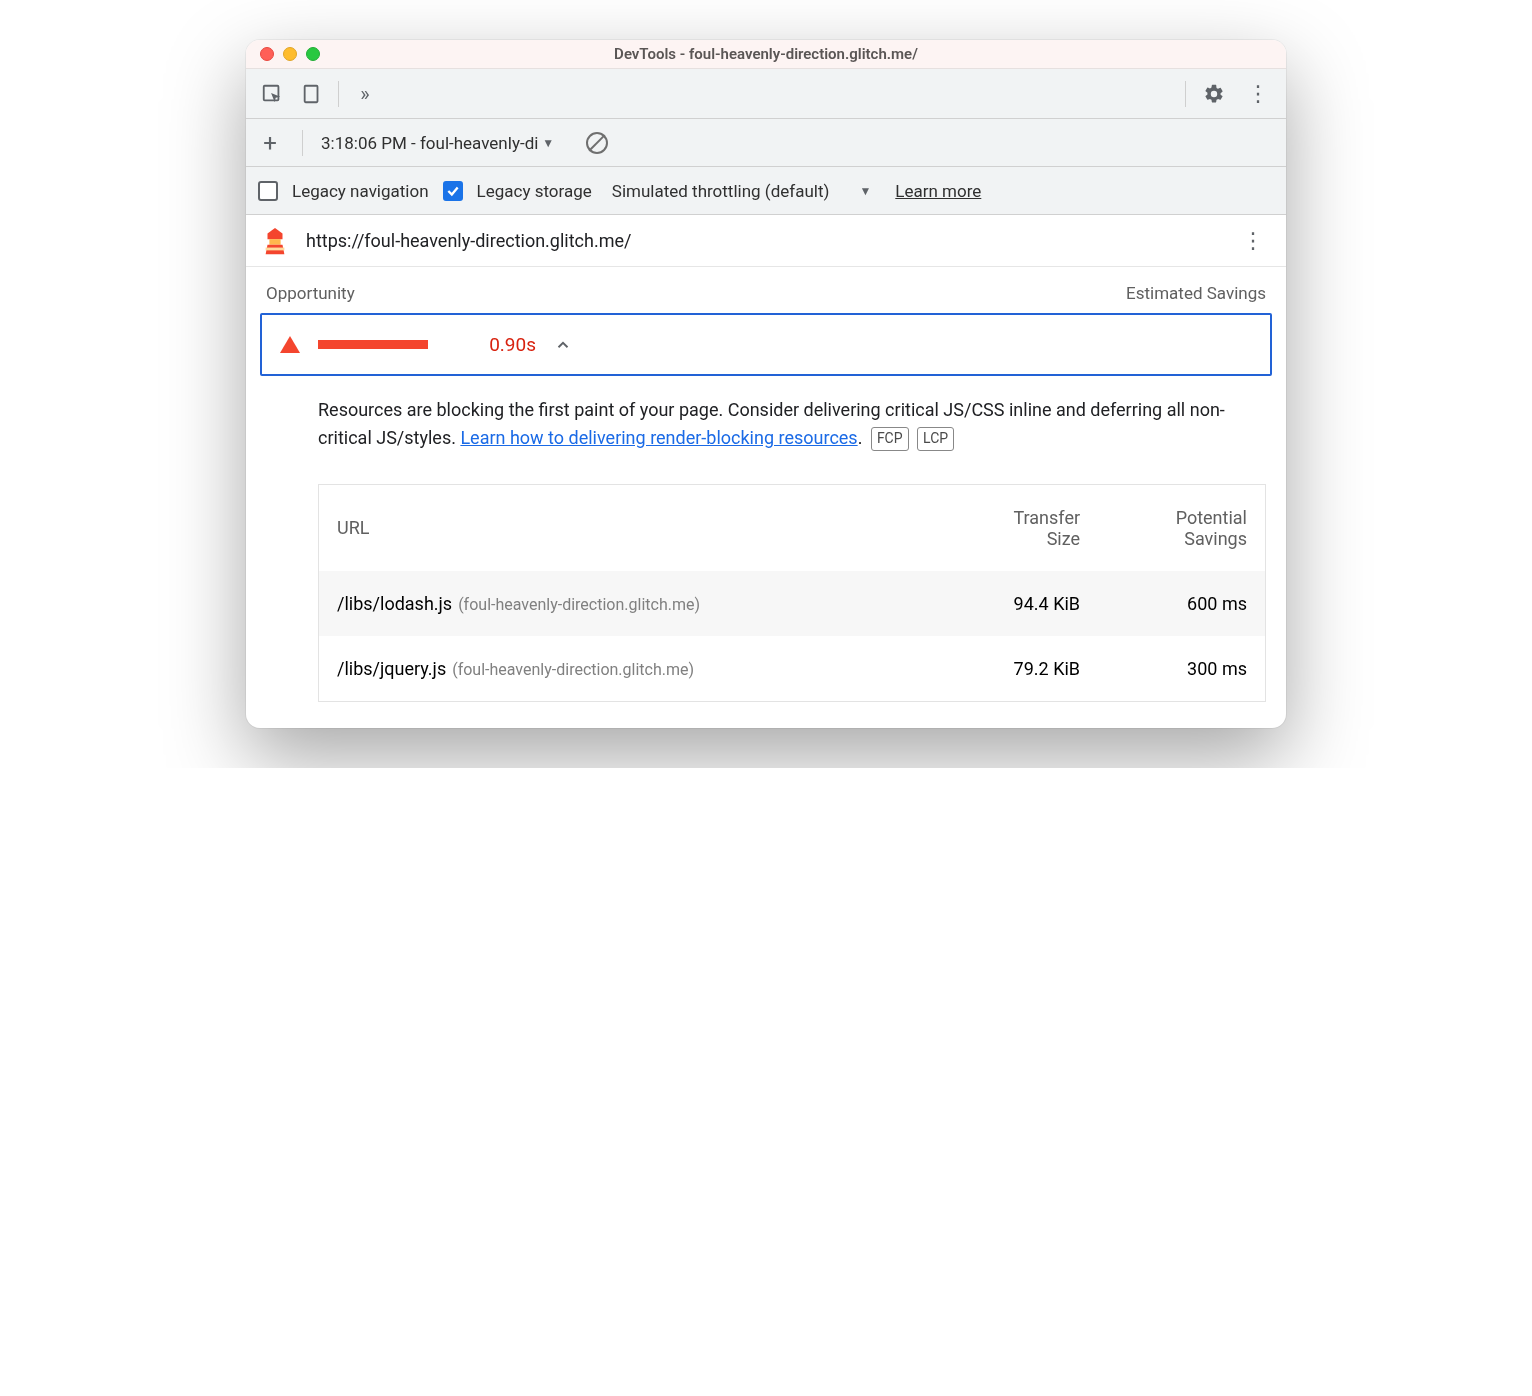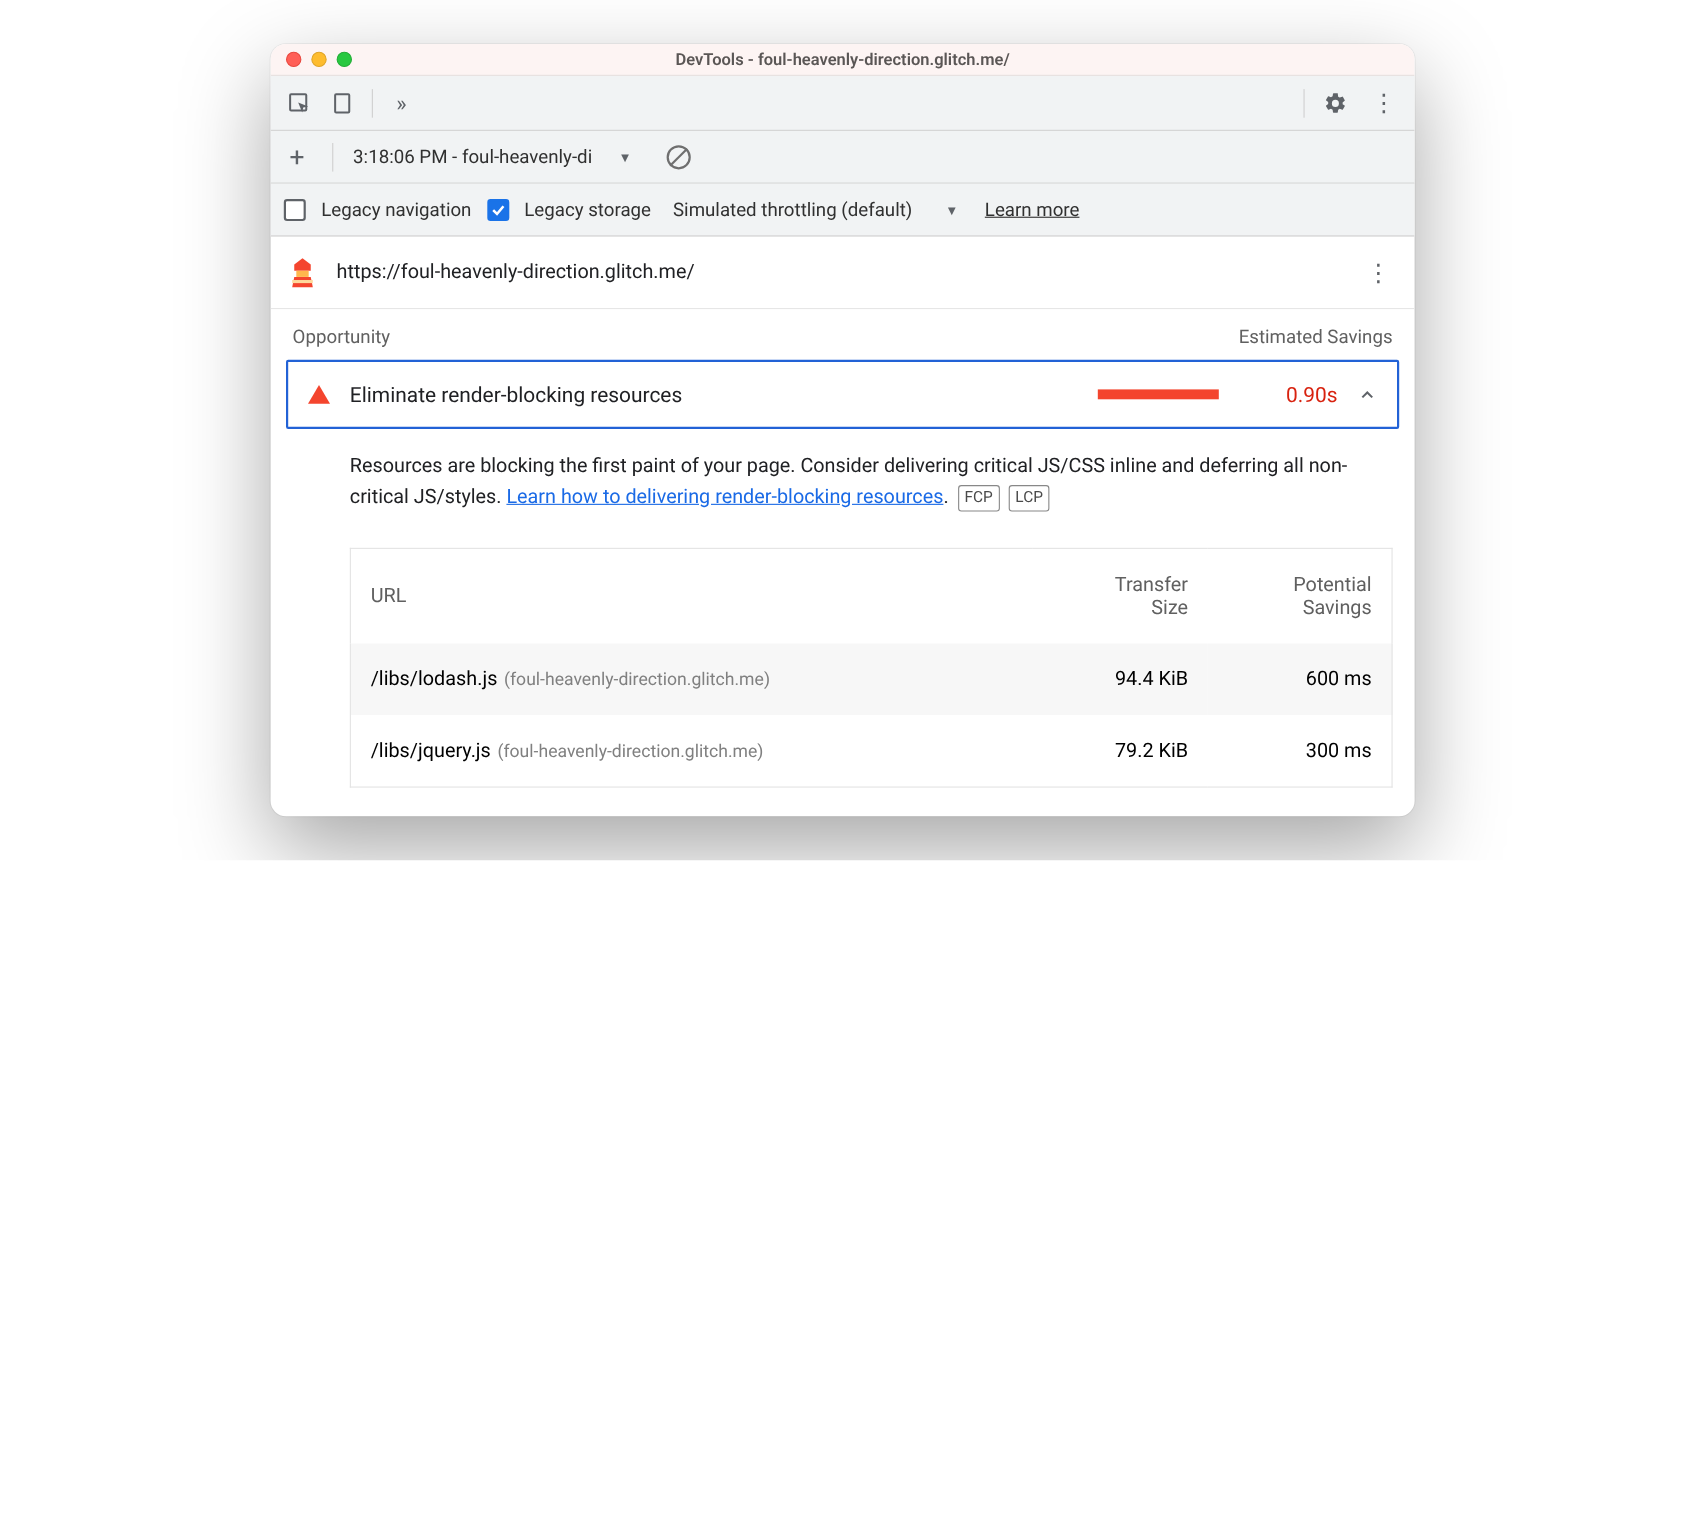--- a/index.html
+++ b/index.html
@@ -62,21 +62,21 @@
 
   .subbar1 {
     display:flex; align-items:center; height:48px;
     border-bottom:1px solid #d0d0d0;
     background:#f1f3f4;
     padding: 0 10px;
     gap:12px;
   }
   .plus-btn { font-size:24px; color:#5f6368; width:28px; text-align:center;}
   .report-select {
-    display:flex; align-items:center; gap:24px;
+    display:flex; align-items:center; gap:4px;
     font-size:17px; color:#303030;
     max-width:320px;
     overflow:hidden;
   }
   .report-select .txt { white-space:nowrap; overflow:hidden; text-overflow:clip; max-width:270px;}
   .caret-down { font-size:12px; color:#5f6368; }
   .forbidden { width:22px; height:22px; border:2.2px solid #6f6f6f; border-radius:50%; position:relative; margin-left:20px;}
   .forbidden::after { content:""; position:absolute; width:2.2px; height:22px; background:#6f6f6f; left:50%; top:50%; transform:translate(-50%,-50%) rotate(45deg); }
 
   .subbar2 {
@@ -92,21 +92,21 @@
     display:inline-flex; align-items:center; justify-content:center;
     background:#fff;
   }
   .checkbox.checked { background:#1a73e8; border-color:#1a73e8; color:#fff; }
   .checkbox.checked svg { display:block; }
   .checkbox svg { display:none; }
   .dropdown-caret { font-size:12px; color:#5f6368; margin-left:4px;}
   .learn-more { color:#303030; text-decoration:underline; cursor:pointer;}
 
   .urlrow {
-    display:flex; align-items:center; height:66px;
+    display:flex; align-items:center; height:52px;
     border-bottom:1px solid #e6e6e6;
     padding:0 14px;
     gap:16px;
     font-size:18px; color:#202124;
   }
   .lh-logo { width:30px; height:30px; }
   .urlrow .spacer { flex:1; }
   .urlrow .menu-dots { color:#5f6368; font-size:22px; padding:0 8px; cursor:pointer;}
 
   .section-headers {
@@ -239,21 +239,20 @@
     <span class="menu-dots">⋮</span>
   </div>
 
   <div class="section-headers">
     <span>Opportunity</span>
     <span>Estimated Savings</span>
   </div>
 
   <div class="audit">
     <span class="tri-icon"></span>
-    <span class="audit-title">Eliminate render-blocking resources</span>
     <span class="redbar"></span>
     <span class="audit-value">0.90s</span>
     <span class="chevron-up">
       <svg width="18" height="18" viewBox="0 0 24 24" fill="none" stroke="#5f6368" stroke-width="2.5">
           <path d="M6 15 L12 9 L18 15"></path>
         </svg>
     </span>
   </div>
 
   <div class="desc">

